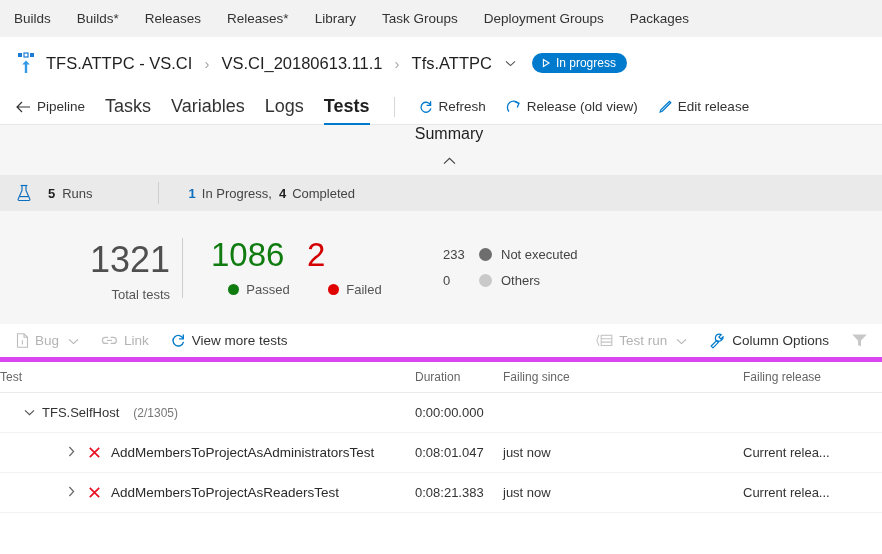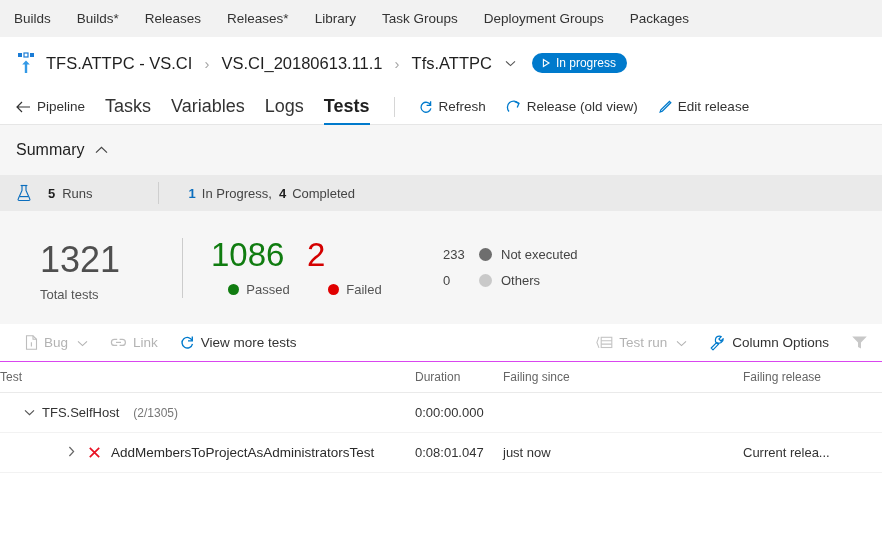--- a/index.html
+++ b/index.html
@@ -112,20 +112,21 @@
   .cmd .gl { color: #007acc; display: inline-flex; align-items: center; }
 
   
   .summary-panel { background: #f6f6f6; }
   .summary-head {
     height: 50px;
     display: flex;
     align-items: center;
     padding-left: 16px;
     gap: 11px;
+    flex-direction: column;
   }
   .summary-head .txt { font-size: 16px; color: #1f1f1f; }
   .summary-head .caret { font-size: 12px; color: #4a4a4a; }
 
   .runs-row {
     height: 36px;
     background: #eaeaea;
     display: flex;
     align-items: center;
     padding-left: 16px;
@@ -136,21 +137,21 @@
   .runs-row b { font-weight: bold; color: #1f1f1f; }
   .runs-vline { width: 1px; height: 22px; background: #cfcfcf; margin: 0 30px 0 65px; }
   .runs-row .blue { color: #0b6ebe; font-weight: bold; }
 
   .stats {
     height: 113px;
     display: flex;
     align-items: center;
     padding-left: 40px;
   }
-  .stat-total { width: 130px; text-align: left; margin-top: 8px; }
+  .stat-total { width: 130px; text-align: right; margin-top: 8px; }
   .stat-total .num { font-size: 36px; color: #4f4f4f; line-height: 1.05; }
   .stat-total .lbl { font-size: 13px; color: #555555; margin-top: 8px; }
   .stats-vline { width: 1px; height: 60px; background: #cccccc; margin: 0 28px 0 12px; }
   .stat-block { text-align: left; min-width: 96px; }
   .stat-block .num { font-size: 33px; line-height: 1.05; }
   .stat-block .lbl {
     font-size: 13px; color: #555555; margin-top: 10px;
     display: flex; align-items: center; justify-content: center; gap: 7px;
   }
   .dot { width: 11px; height: 11px; border-radius: 50%; display: inline-block; }
@@ -159,23 +160,23 @@
     display: flex; align-items: center; font-size: 13px; color: #444444; height: 26px;
   }
   .minor-row .mnum { width: 36px; }
   .minor-row .mdot { width: 13px; height: 13px; border-radius: 50%; margin-right: 9px; }
 
   
   .grid-toolbar {
     height: 38px;
     display: flex;
     align-items: center;
-    padding: 0 14px 0 25px;
+    padding: 0 14px 0 16px;
     background: #ffffff;
-    border-bottom: 1px solid #d946ef;
+    border-bottom: 5px solid #d946ef;
   }
   .gt-left { display: flex; align-items: center; gap: 22px; }
   .gt-right { margin-left: auto; display: flex; align-items: center; gap: 22px; }
   .cmd.disabled { color: #b3b3b3; cursor: default; }
   .cmd.disabled .gl { color: #bdbdbd; }
   .cmd .chev { color: #9b9b9b; font-size: 11px; margin-left: 3px; }
 
   
   table.tests { width: 100%; border-collapse: collapse; table-layout: fixed; }
   table.tests th {
@@ -486,14 +487,34 @@
               </svg>
           </span>
           <span class="tname">AddMembersToProjectAsAdministratorsTest</span>
         </div>
       </td>
       <td class="col-dur">0:08:01.047</td>
       <td class="col-since">just now</td>
       <td class="col-rel cell-rel">Current relea...</td>
     </tr>
 
+    <tr>
+      <td class="col-test">
+        <div class="test-cell">
+          <span class="tcaret">
+            <svg width="7" height="11" viewBox="0 0 7 11">
+                <path d="M1.4 1 L5.6 5.5 L1.4 10" stroke="#666" stroke-width="1.2" fill="none"></path>
+              </svg>
+          </span>
+          <span class="xmark">
+            <svg width="13" height="13" viewBox="0 0 13 13">
+                <path d="M1.8 1.8 L11.2 11.2 M11.2 1.8 L1.8 11.2" stroke="#e81123" stroke-width="1.7"></path>
+              </svg>
+          </span>
+          <span class="tname">AddMembersToProjectAsReadersTest</span>
+        </div>
+      </td>
+      <td class="col-dur">0:08:21.383</td>
+      <td class="col-since">just now</td>
+      <td class="col-rel cell-rel">Current relea...</td>
+    </tr>
   </tbody>
 </table>
 
 </body></html>

